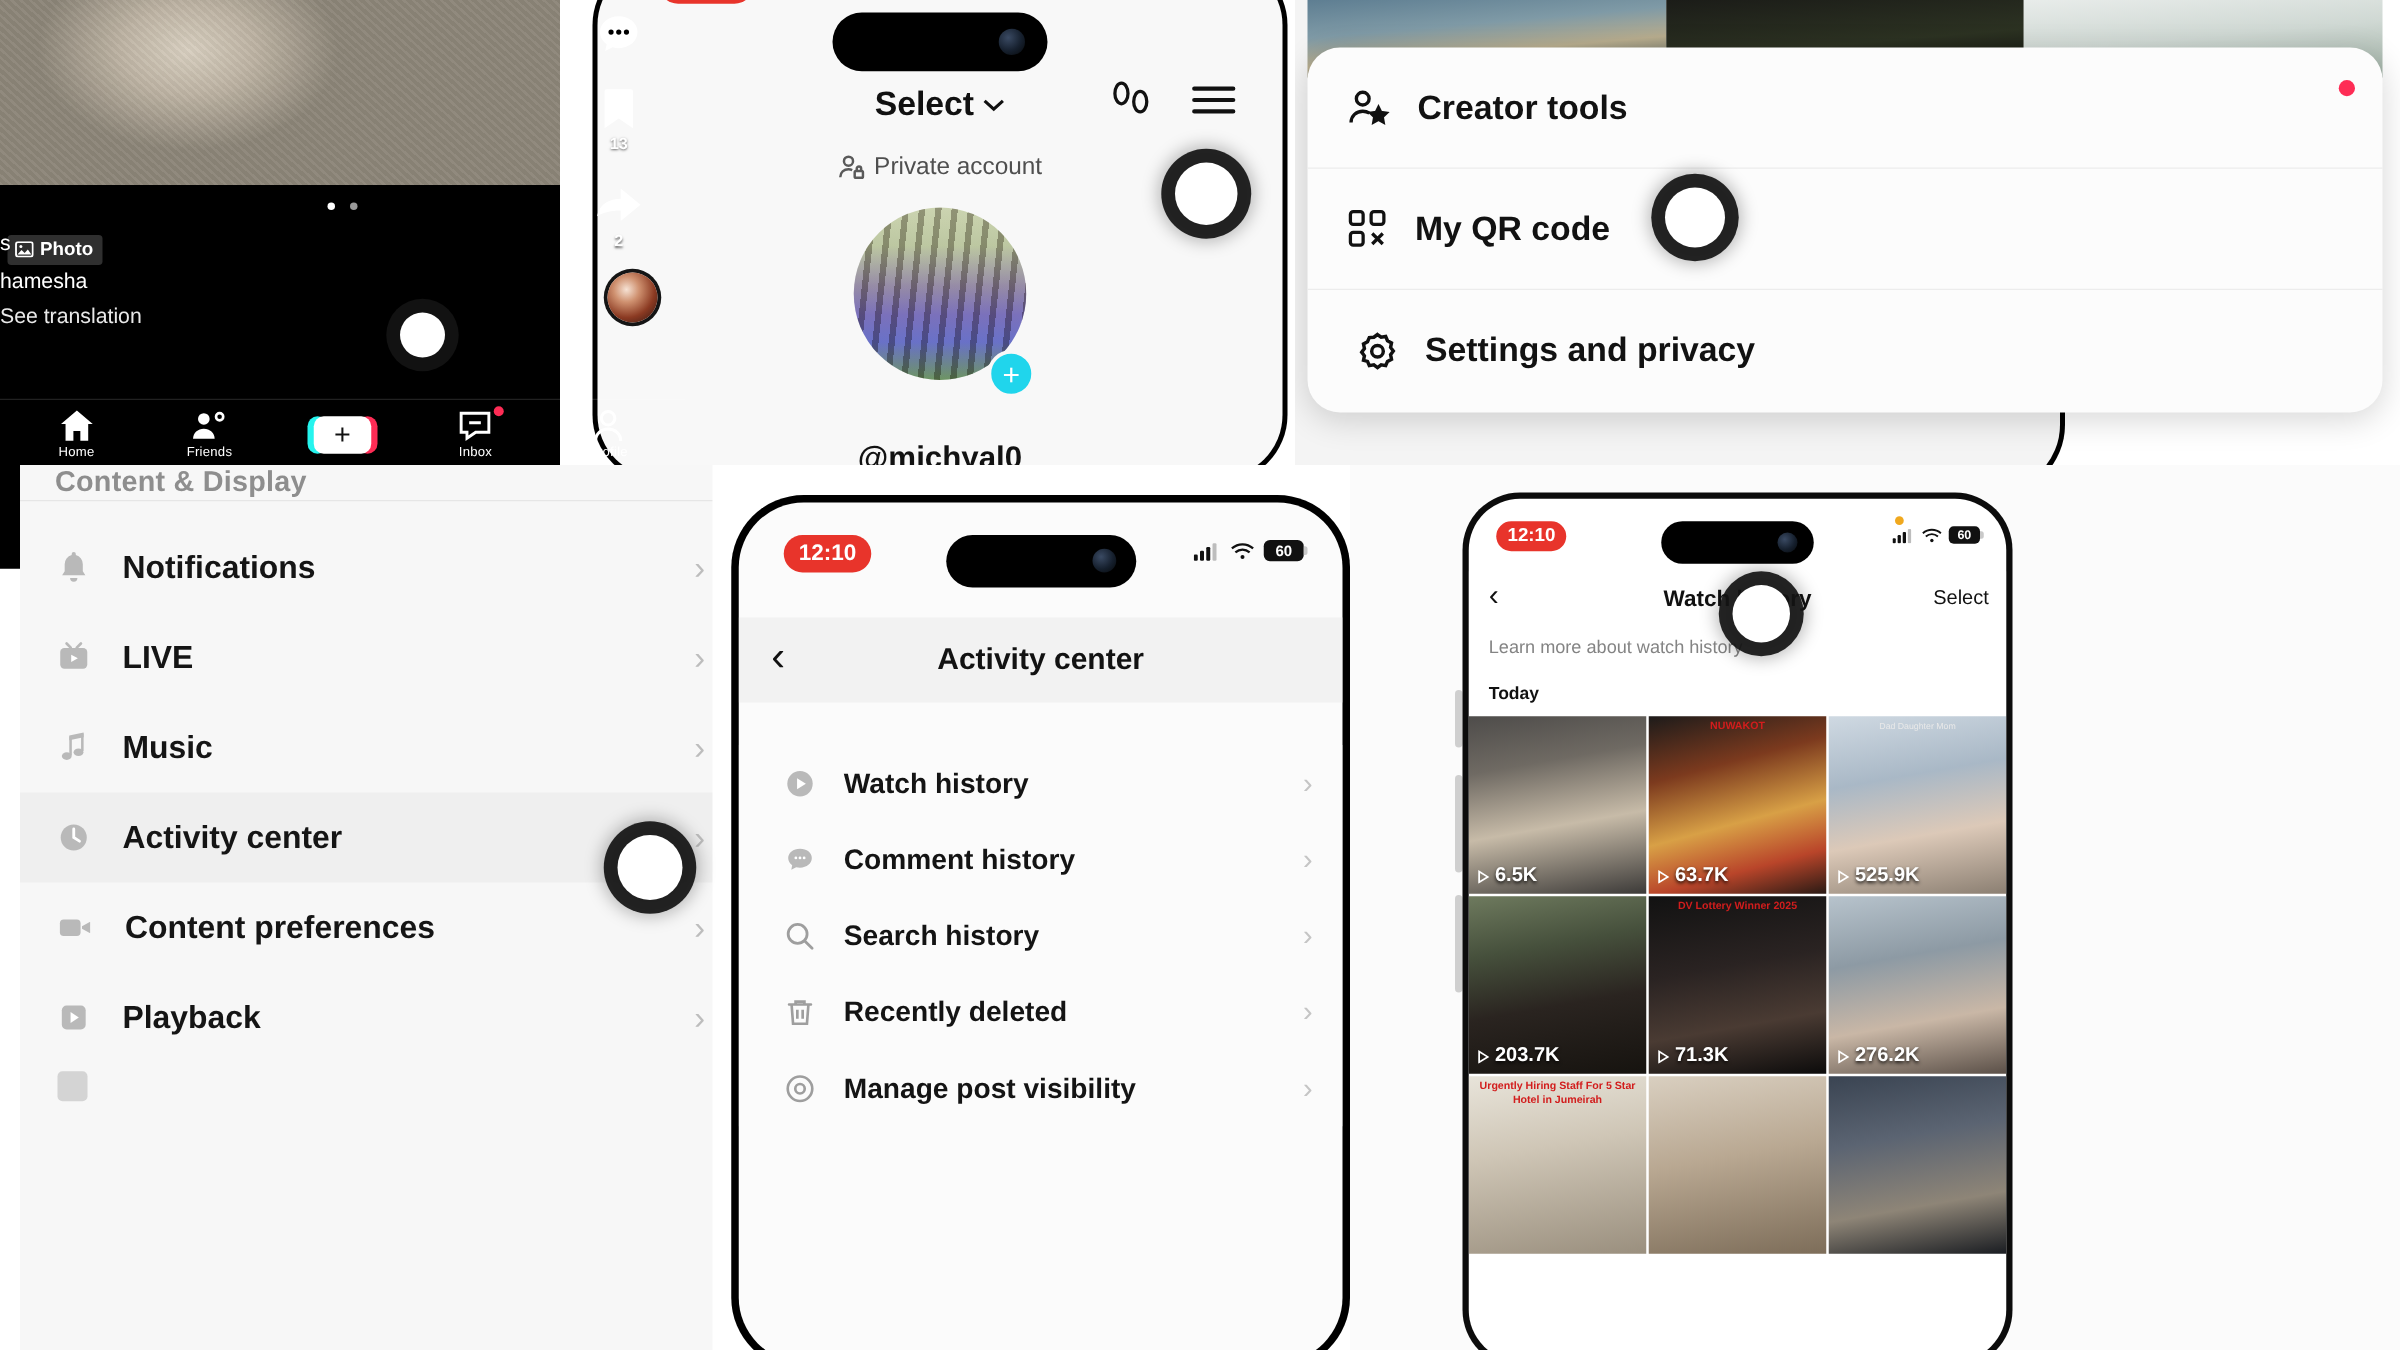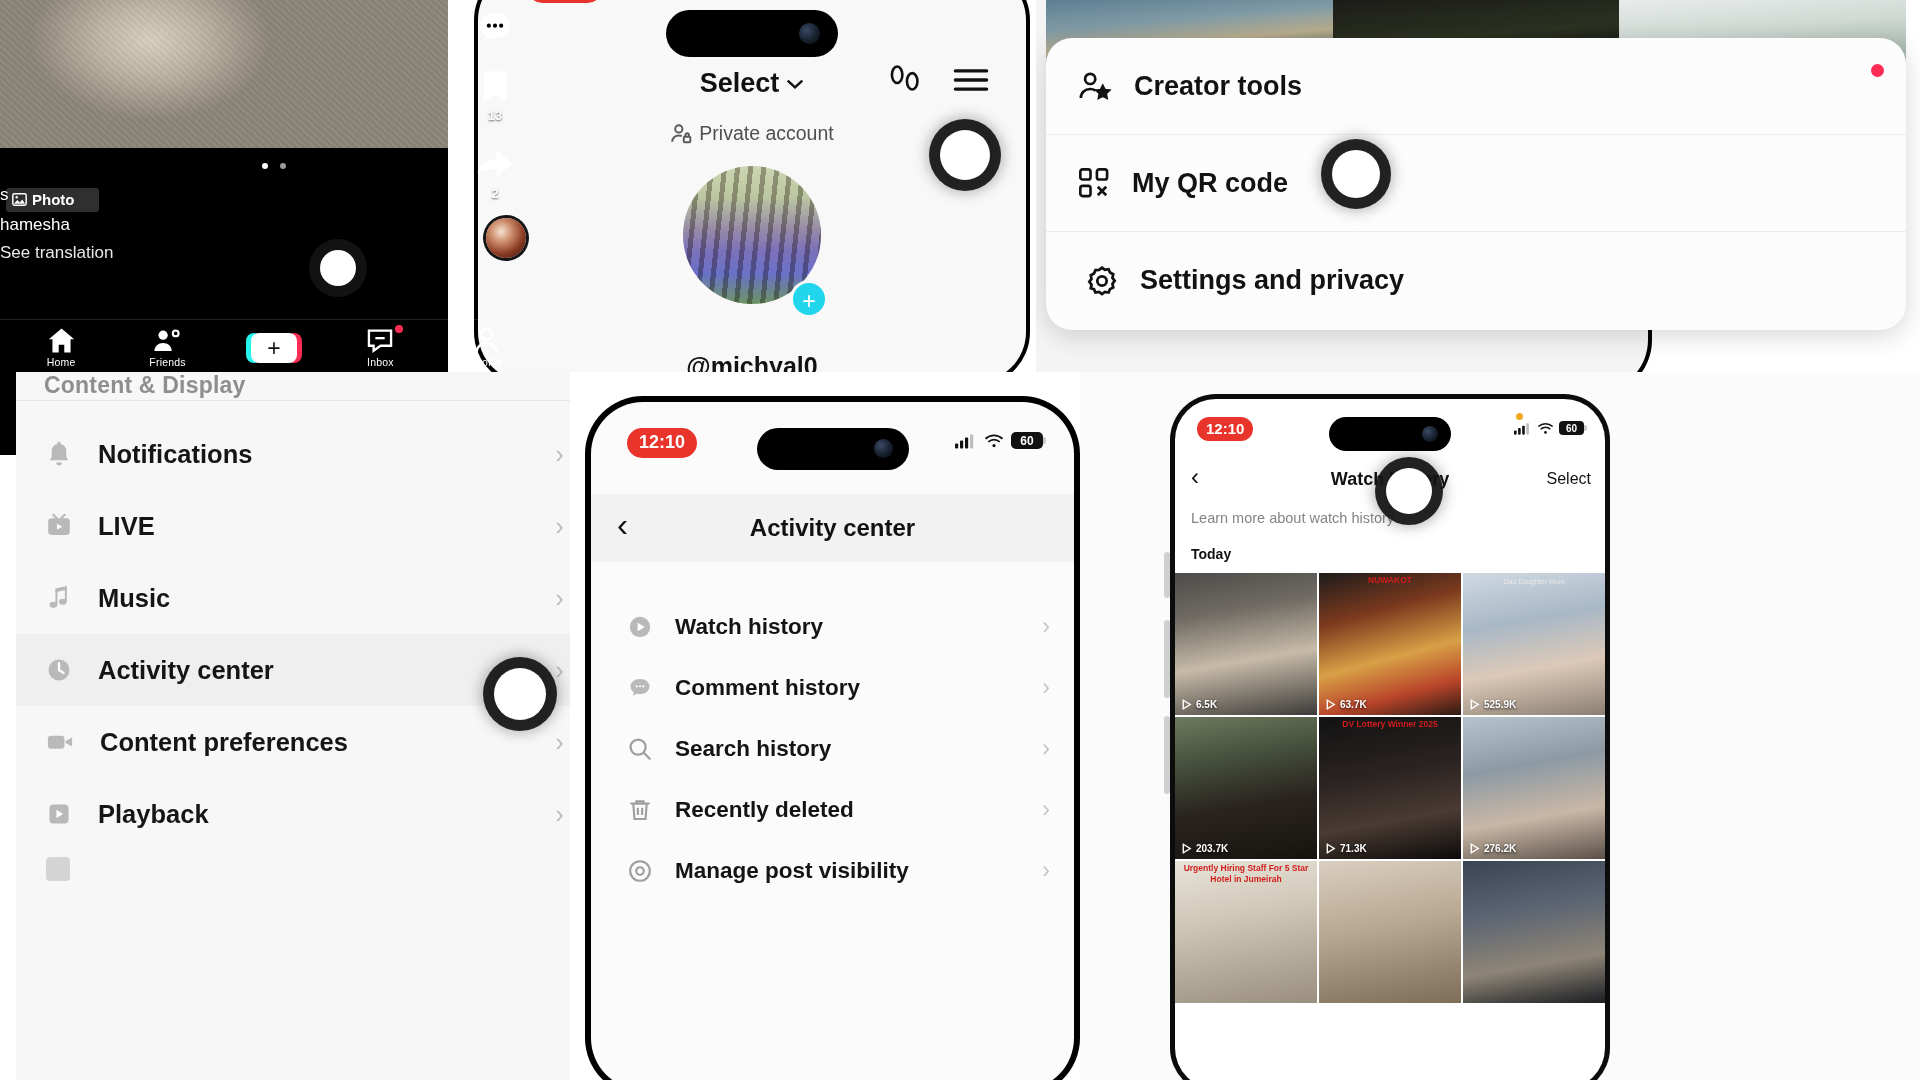--- a/index.html
+++ b/index.html
@@ -40,21 +40,21 @@
   #p1 .rail { position:absolute; right:18px; top:0; width:70px; text-align:center; color:#fff; z-index:6;}
   #p1 .rail .item { margin-bottom: 6px; }
   #p1 .rail .cnt { font-size:13px; font-weight:700; line-height:14px; text-shadow:0 1px 2px rgba(0,0,0,.6); }
   .ic { display:block; margin:0 auto; }
   #p1 .dots { position:absolute; left:0; right:0; top:155px; text-align:center; z-index:6;}
   #p1 .dots i { display:inline-block; width:6px; height:6px; border-radius:50%; background:#fff; margin:0 6px; }
   #p1 .dots i.dim { background:#9a9a9a; }
   #p1 .photoTag {
     position:absolute; left:6px; top:188px; z-index:6;
     background:rgba(60,60,60,.78); color:#fff; font-size:15px; font-weight:600;
-    padding:3px 24px 4px 6px; border-radius:3px; display:flex; align-items:center; gap:5px;
+    padding:3px 7px 4px 6px; border-radius:3px; display:flex; align-items:center; gap:5px;
   }
   #p1 .cap { position:absolute; left:0; color:#fff; font-size:17px; z-index:6; text-shadow:0 1px 2px rgba(0,0,0,.7);}
   #p1 .cap.l1 { top:185px; }
   #p1 .cap.l2 { top:215px; }
   #p1 .cap.l3 { top:243px; color:#e9e9e9; }
   #p1 .discAvatar{
     position:absolute; right:22px; top:218px; width:40px; height:40px; border-radius:50%;
     background: radial-gradient(circle at 38% 34%, #f6e2d4 0%, #cf9170 28%, #8b3a22 62%, #2a1410 100%);
     box-shadow:0 0 0 3px #151515; z-index:6;
   }
@@ -243,21 +243,21 @@
     position:absolute; left:0; right:0; top:136px; height:38px;
     display:flex; align-items:center; padding-left:16px;
     font-size:14px; font-weight:700; color:#111; background:#fff;
   }
   #p6 .grid{
     position:absolute; left:0; right:0; top:174px; bottom:0;
     display:grid; grid-template-columns:repeat(3,1fr); grid-auto-rows:142px; gap:2px;
   }
   #p6 .cell{ position:relative; overflow:hidden; }
   #p6 .cell .views{
-    position:absolute; left:6px; bottom:5px; color:#fff; font-size:10px; font-weight:600;
+    position:absolute; left:6px; bottom:5px; color:#fff; font-size:16px; font-weight:600;
     display:flex; align-items:center; gap:4px; text-shadow:0 1px 3px rgba(0,0,0,.85);
   }
   #p6 .cell .ovl{
     position:absolute; left:0; right:0; top:0; height:18px;
     font-size:7px; color:#e9e9e9; text-align:center; line-height:18px; overflow:hidden; white-space:nowrap;
   }
   #p6 .cell .banner{
     position:absolute; left:0; right:0; top:2px; text-align:center;
     font-size:8.5px; font-weight:700; color:#d21d1d; line-height:11px; padding:0 2px;
   }

